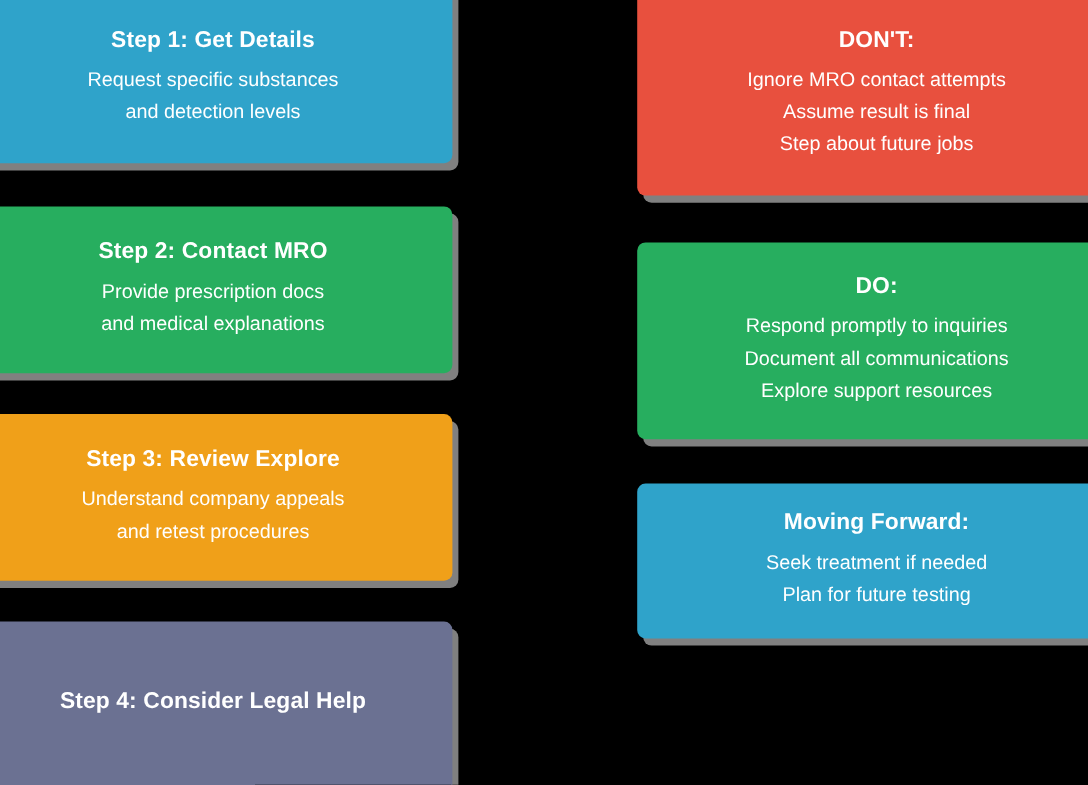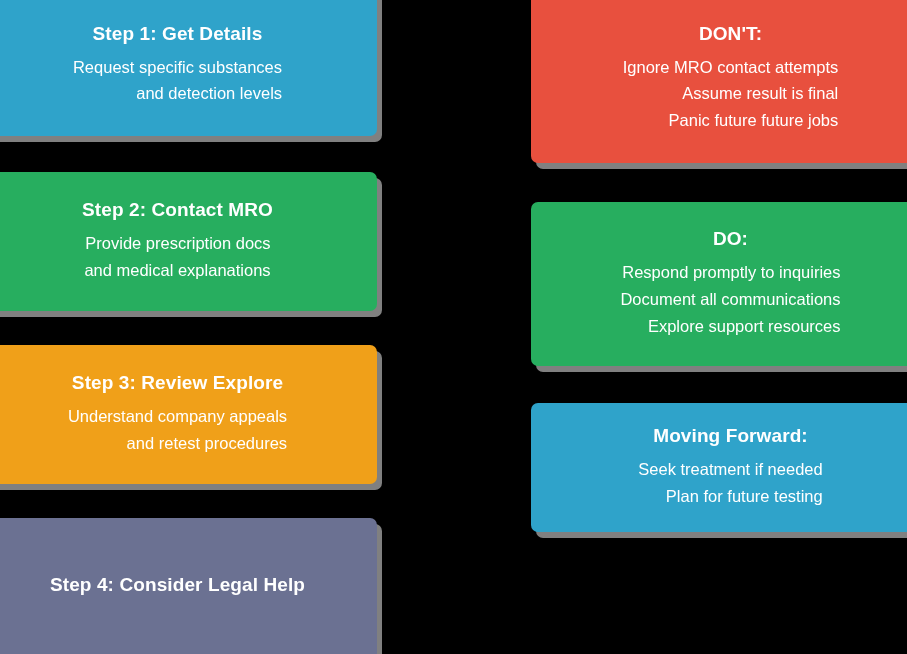--- a/index.html
+++ b/index.html
@@ -48,21 +48,20 @@
     white-space: nowrap;
   }
   .card .card-lines {
     font-size: 16.5px;
     font-weight: normal;
     line-height: 1.63;
     color: #ffffff;
   }
   .card .card-line {
     white-space: nowrap;
-    text-align: right;
   }
 
   
   .col-left .card {
     left: -22px;
     width: 399px;
   }
   #card-step-1 { top: -30px;  height: 166px; }
   #card-step-2 { top: 172px;  height: 139px; }
   #card-step-3 { top: 345px;  height: 139px; }
@@ -119,21 +118,21 @@
 
   </div>
 
   <div class="col-right">
 
     <div class="card" id="card-dont" style="background: rgb(232, 80, 62); box-shadow: rgb(128, 128, 128) 5px 6px 0px;">
       <div class="card-title">DON'T:</div>
       <div class="card-lines">
         <div class="card-line">Ignore MRO contact attempts</div>
         <div class="card-line">Assume result is final</div>
-        <div class="card-line">Panic future future jobs</div>
+        <div class="card-line">Step about future jobs</div>
       </div>
     </div>
 
     <div class="card" id="card-do" style="background: rgb(39, 174, 95); box-shadow: rgb(128, 128, 128) 5px 6px 0px;">
       <div class="card-title">DO:</div>
       <div class="card-lines">
         <div class="card-line">Respond promptly to inquiries</div>
         <div class="card-line">Document all communications</div>
         <div class="card-line">Explore support resources</div>
       </div>

